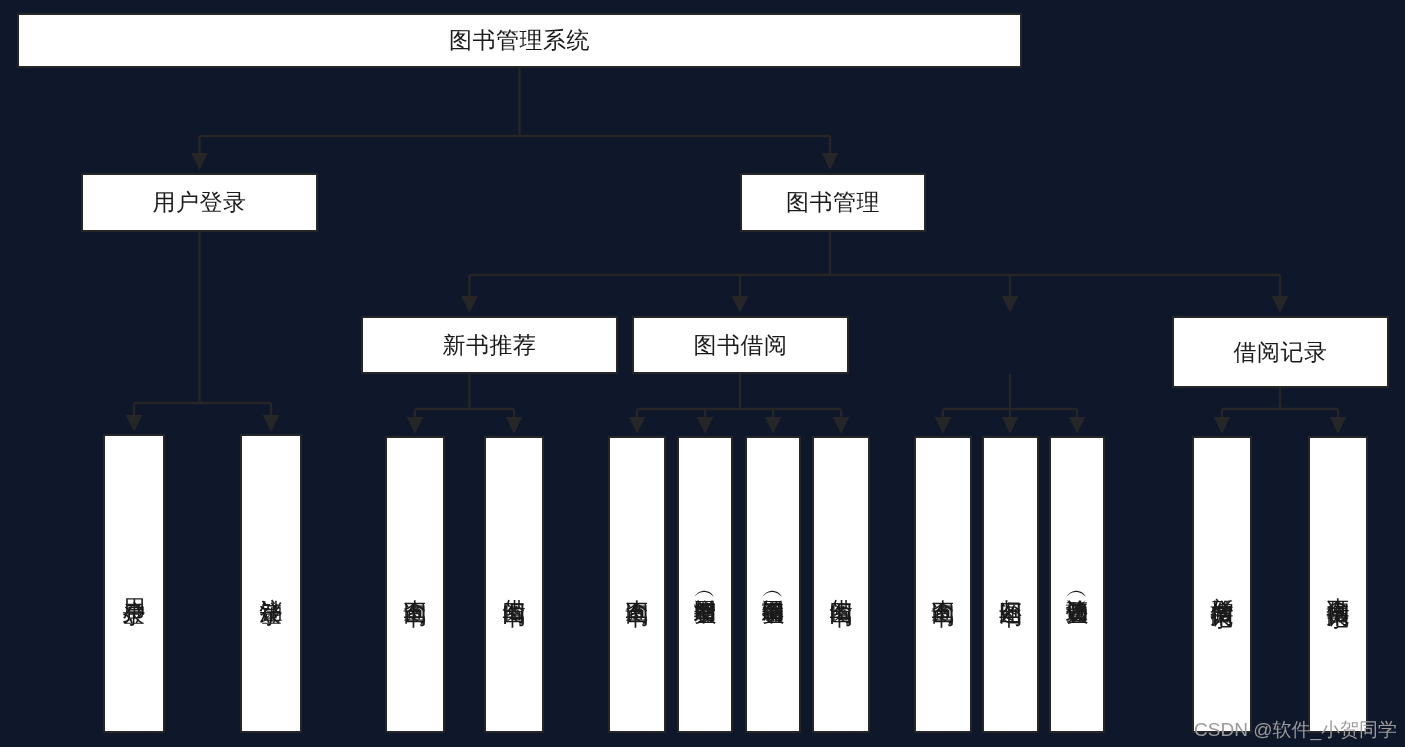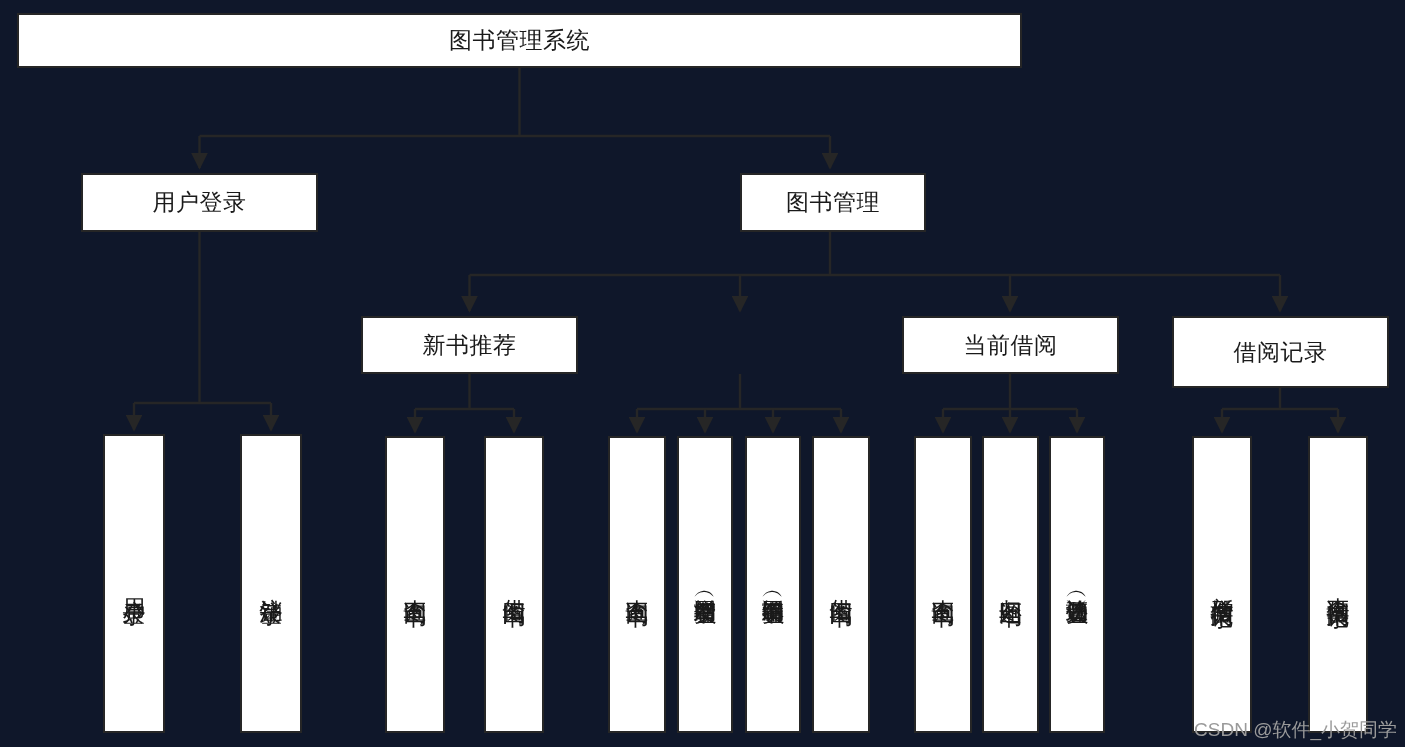--- a/index.html
+++ b/index.html
@@ -134,28 +134,28 @@
   </div>
 
   <div class="node horiz" style="left:81px; top:173px; width:237px; height:59px;">
     <span class="label">用户登录</span>
   </div>
 
   <div class="node horiz" style="left:712px; top:173px; width:186px; height:59px;margin-left:28px;">
     <span class="label">图书管理</span>
   </div>
 
-  <div class="node horiz" style="left:361px; top:316px; width:217px; height:58px;">
+  <div class="node horiz" style="left:361px; top:316px; width:257px; height:58px;">
     <span class="label">新书推荐</span>
   </div>
 
-
-  <div class="node horiz" style="left:902px; top:316px; width:217px; height:58px;">
-    <span class="label">当前借阅</span>
-  </div>
+  <div class="node horiz" style="left:632px; top:316px; width:217px; height:58px;">
+    <span class="label">图书借阅</span>
+  </div>
+
 
   <div class="node horiz" style="left:1172px; top:316px; width:217px; height:72px;">
     <span class="label">借阅记录</span>
   </div>
 
   <div class="node vert" style="left:103px; top:434px; width:62px; height:299px;">
     <span class="label">用户登录</span>
   </div>
 
   <div class="node vert" style="left:240px; top:434px; width:62px; height:299px;">

